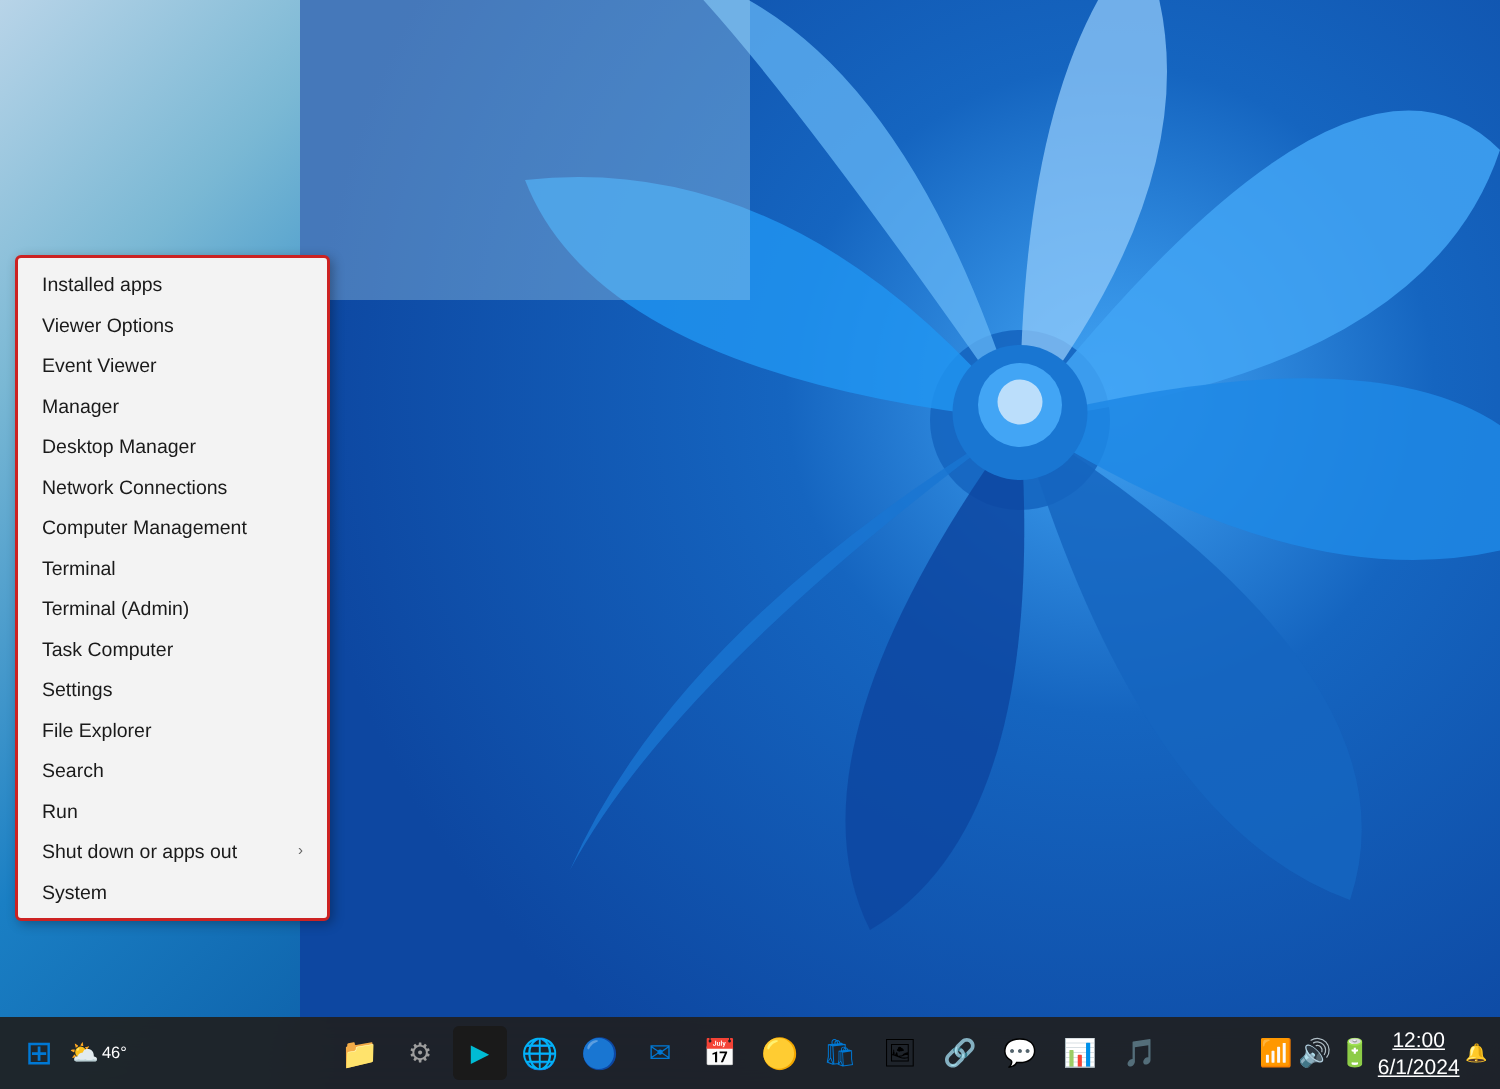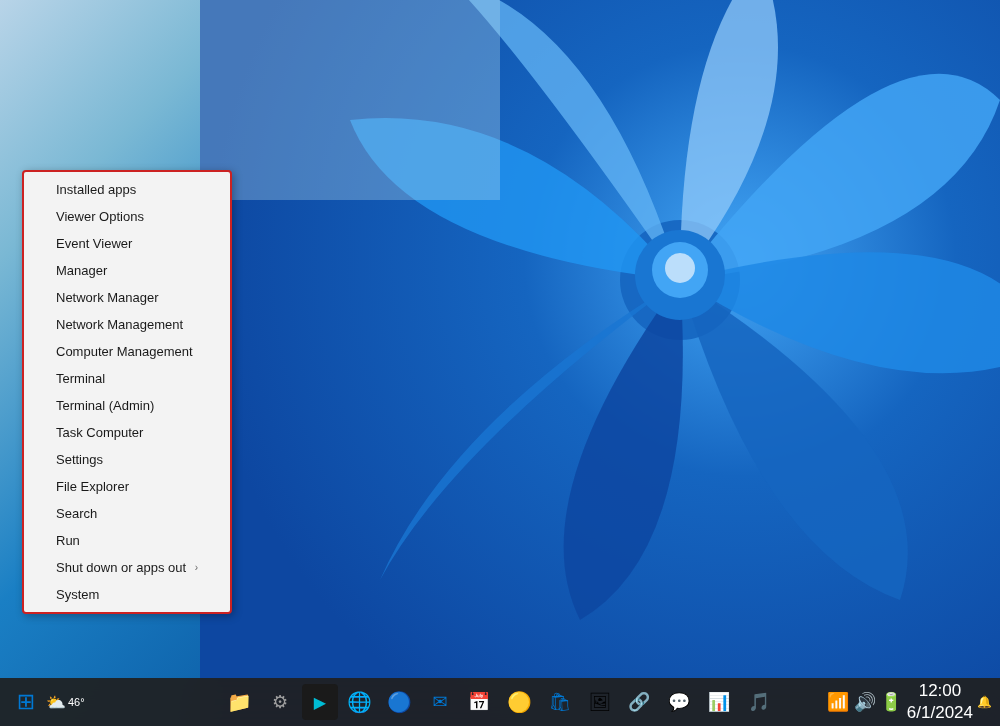--- a/index.html
+++ b/index.html
@@ -24,22 +24,21 @@
     .context-menu {
       position: absolute;
       left: 10px;
       top: 170px;
       width: 210px;
       background: #f3f3f3;
       border: 2px solid #cc2222;
       border-radius: 4px;
       box-shadow: 2px 2px 8px rgba(0,0,0,0.3);
       z-index: 100;
-      padding: 4px 16px;
-      margin-left: 12px;
+      padding: 4px 0;
     }
 
     .menu-item {
       display: flex;
       align-items: center;
       justify-content: space-between;
       padding: 6px 16px;
       font-size: 13px;
       color: #1a1a1a;
       cursor: pointer;
@@ -107,21 +106,22 @@
       justify-content: center;
       font-size: 18px;
       color: white;
       cursor: pointer;
     }
 
     .time-block {
       text-align: center;
       line-height: 1.3;
       color: white;
-      font-size: 17px;
+      font-size: 14px;
+      text-decoration: underline;
     }
 
     
     .bg-svg {
       position: absolute;
       top: -100px;
       right: -100px;
       width: 900px;
       height: 900px;
     }
@@ -179,24 +179,24 @@
     <div class="menu-item">
       <span>Viewer Options</span>
     </div>
     <div class="menu-item">
       <span>Event Viewer</span>
     </div>
     <div class="menu-item">
       <span>Manager</span>
     </div>
     <div class="menu-item">
-      <span>Network Manager</span>
-    </div>
-    <div class="menu-item">
-      <span>Network Management</span>
+      <span>Desktop Manager</span>
+    </div>
+    <div class="menu-item">
+      <span>Network Connections</span>
     </div>
     <div class="menu-item">
       <span>Computer Management</span>
     </div>
     <div class="menu-item">
       <span>Terminal</span>
     </div>
     <div class="menu-item">
       <span>Terminal (Admin)</span>
     </div>

